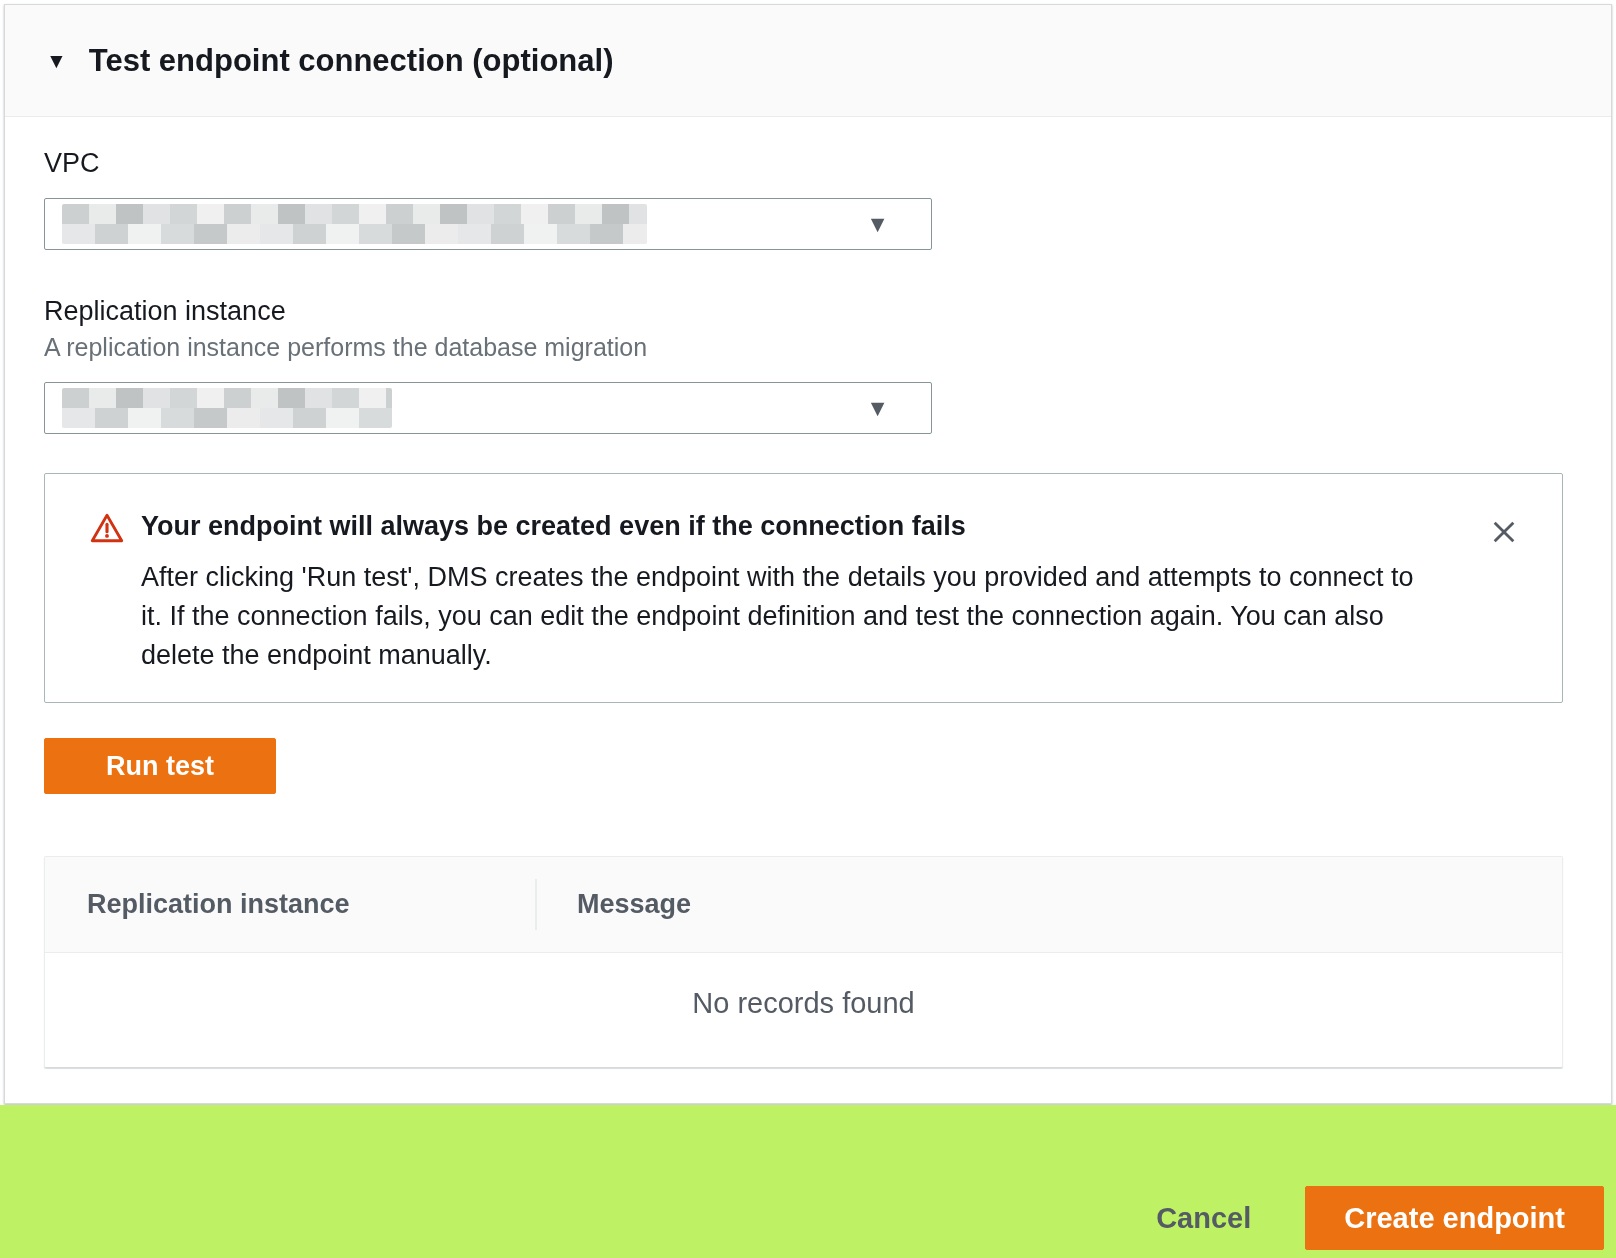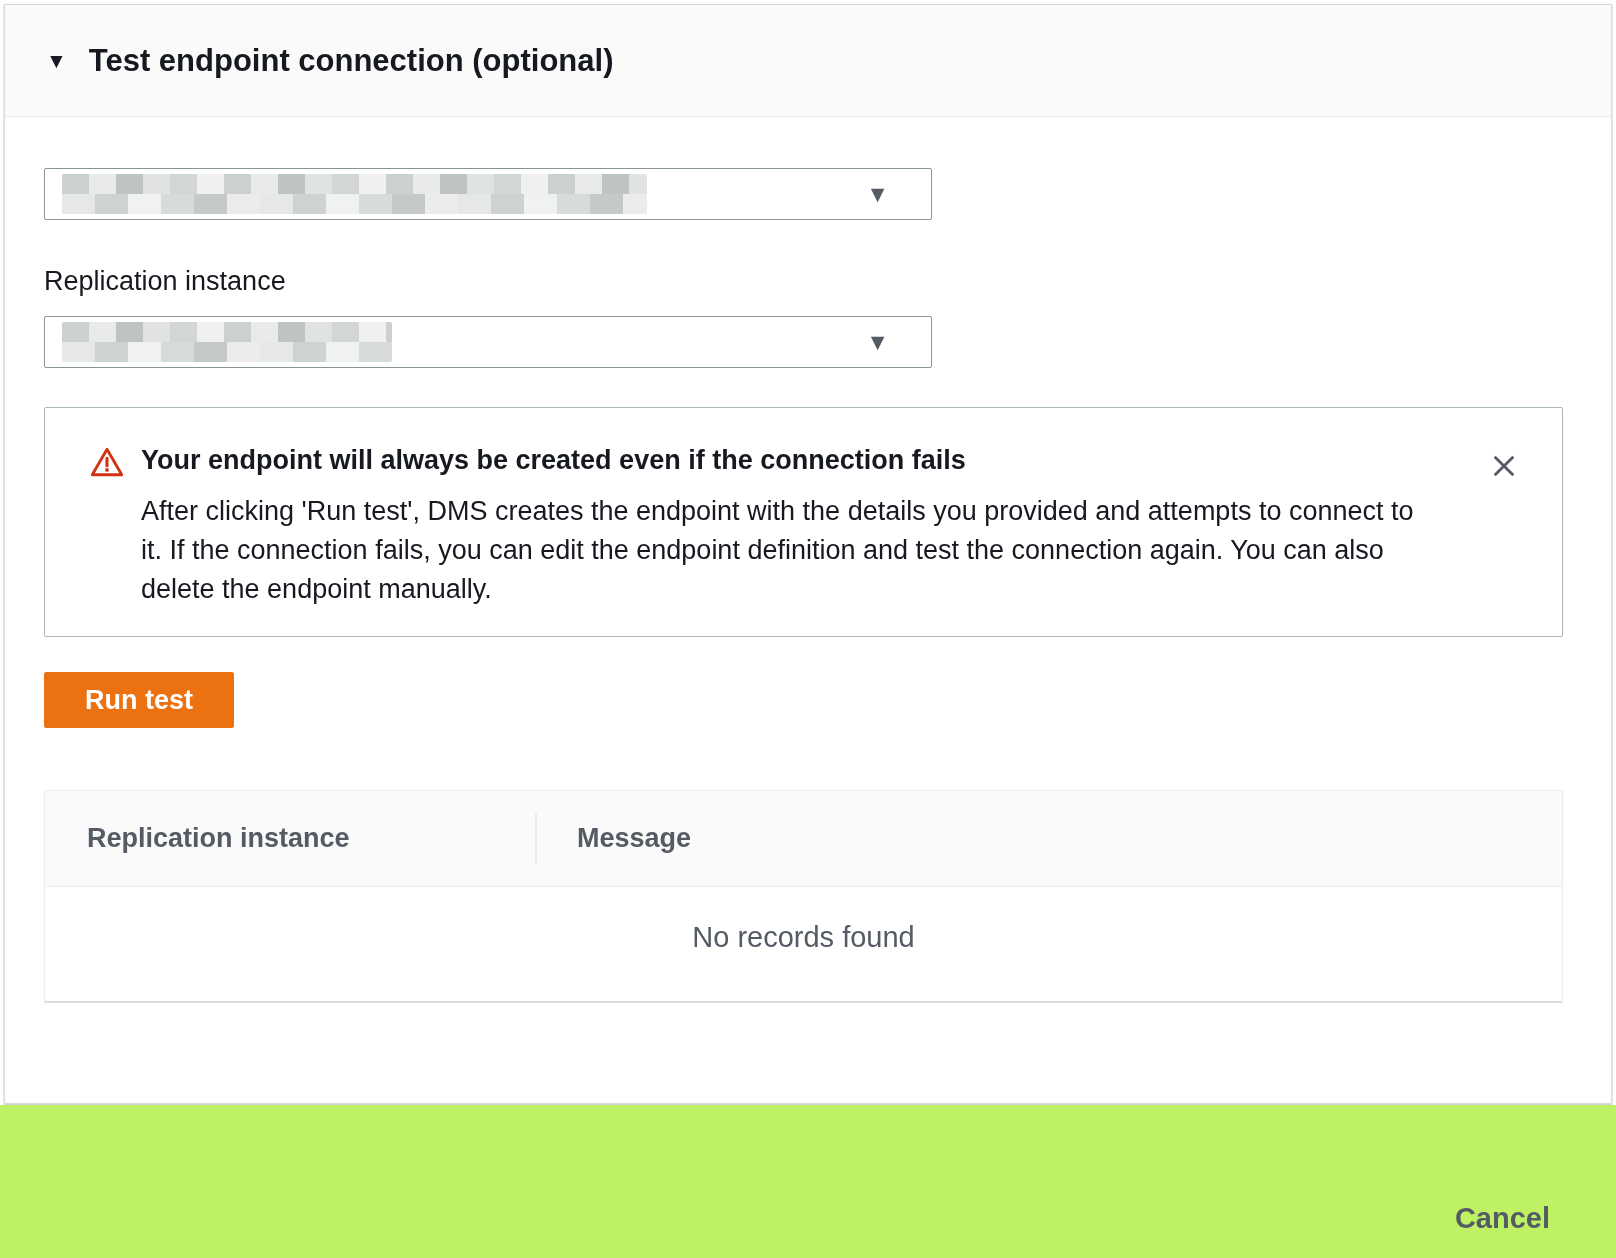--- a/index.html
+++ b/index.html
@@ -141,21 +141,21 @@
     border: 1px solid #ec7211;
     border-radius: 2px;
     color: #ffffff;
     font-family: "Liberation Sans", sans-serif;
     font-weight: bold;
     cursor: pointer;
   }
   .run-test-btn {
     margin-top: 35px;
     height: 56px;
-    padding: 0 40px;
+    padding: 0 61px;
     font-size: 27px;
     text-align: center;
   }
 
   
   .results-table {
     margin-top: 62px;
     width: 1519px;
     box-sizing: border-box;
     border: 1px solid #eaeded;
@@ -240,26 +240,28 @@
 
 <div class="card">
 
   <div class="card-header">
     <span class="caret-down">▼</span>
     <span class="section-title">Test endpoint connection (optional)</span>
   </div>
 
   <div class="card-body">
 
+    <div class="field-label">VPC</div>
     <div class="select">
       <div class="mosaic mosaic-wide"></div>
       <span class="sel-caret">▼</span>
     </div>
 
     <div class="field-label ri-label">Replication instance</div>
+    <div class="field-desc">A replication instance performs the database migration</div>
     <div class="select">
       <div class="mosaic mosaic-narrow"></div>
       <span class="sel-caret">▼</span>
     </div>
 
     <div class="alert">
       <div class="alert-icon-wrap">
         <svg width="34" height="32" viewBox="0 0 24 22" fill="none">
           <path d="M12 2 L22.4 20 H1.6 Z" stroke="#d13212" stroke-width="2" stroke-linejoin="round" fill="none"></path>
           <line x1="12" y1="8.4" x2="12" y2="13.6" stroke="#d13212" stroke-width="2.2" stroke-linecap="round"></line>
@@ -286,13 +288,14 @@
         <div class="th th-4">Message</div>
       </div>
       <div class="empty-state">No records found</div>
     </div>
 
   </div>
 </div>
 
 <div class="footer">
   <button class="cancel-link">Cancel</button>
+  <button class="btn-primary create-endpoint-btn">Create endpoint</button>
 </div>
 
 </body></html>

